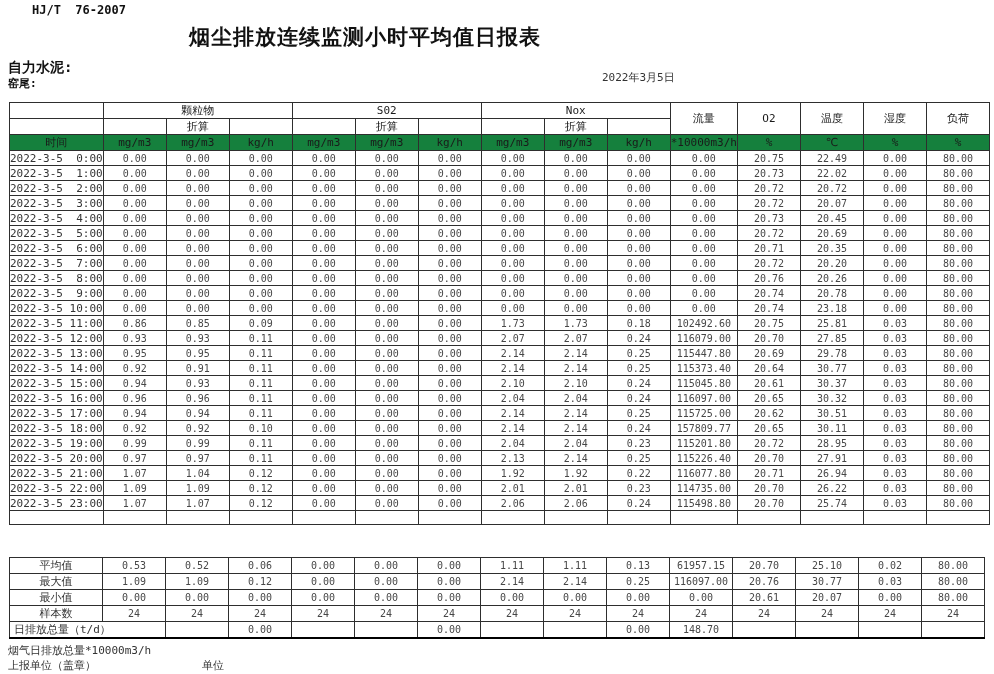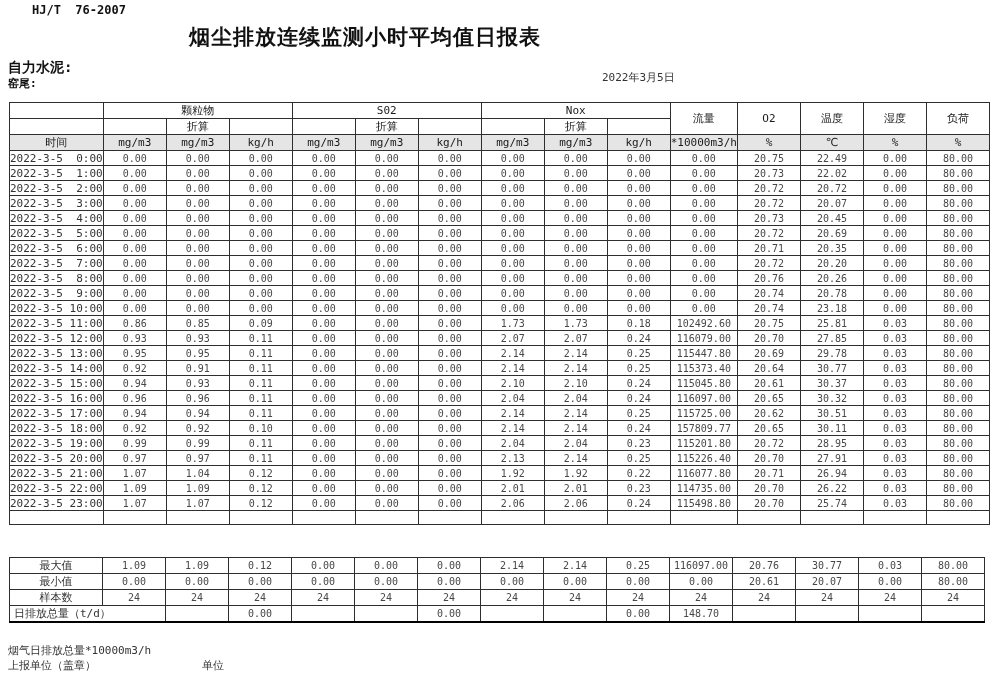--- a/index.html
+++ b/index.html
@@ -12,21 +12,21 @@
   #station{left:8px;top:76px;font-size:11px;font-weight:bold;color:#111;}
   #report-date{left:602px;top:70px;font-size:11px;color:#333;}
   table{border-collapse:collapse;table-layout:fixed;}
   #main-table{position:absolute;left:9px;top:102px;}
   #summary-table{position:absolute;left:9px;top:557px;}
   col.c-time{width:93px;} col.c-std{width:63px;}
   th,td{border:1px solid #2e2e2e;padding:0;margin:0;font-size:10px;font-weight:normal;
         text-align:center;vertical-align:middle;white-space:pre;overflow:hidden;}
   #main-table thead tr{height:16px;}
   #main-table thead th{color:#1a1a1a;font-size:11px;}
-  tr.units-row th{background:#e5e5e5;color:#5e7d62;font-size:10px;}
+  tr.units-row th{background:#15803d;color:#5e7d62;font-size:10px;}
   tbody tr{height:15px;}
   tbody td{color:#474747;}
   td.row-label{color:#333;font-size:11px;}
   tr.empty-row{height:14px;}
   td.label-left{text-align:left;padding-left:4px;font-size:11px;color:#333;}
   tr.total-row td{border-bottom:2px solid #000;height:14px;}
   #footer-line1{left:8px;top:643px;font-size:11px;color:#333;text-align:center;}
   #footer-line2a{left:8px;top:658px;font-size:11px;color:#333;}
   #footer-line2b{left:202px;top:658px;font-size:11px;color:#333;}
 </style>
@@ -543,20 +543,37 @@
         <col class="c-std">
         <col class="c-std">
       <col class="c-std">
         <col class="c-std">
         <col class="c-std">
         <col class="c-std">
         <col class="c-std">
     </colgroup>
     <tbody id="summary-body">
         <tr>
+          <td class="row-label">平均值</td>
+          <td>0.53</td>
+          <td>0.52</td>
+          <td>0.06</td>
+          <td>0.00</td>
+          <td>0.00</td>
+          <td>0.00</td>
+          <td>1.11</td>
+          <td>1.11</td>
+          <td>0.13</td>
+          <td>61957.15</td>
+          <td>20.70</td>
+          <td>25.10</td>
+          <td>0.02</td>
+          <td>80.00</td>
+        </tr>
+        <tr>
           <td class="row-label">最大值</td>
           <td>1.09</td>
           <td>1.09</td>
           <td>0.12</td>
           <td>0.00</td>
           <td>0.00</td>
           <td>0.00</td>
           <td>2.14</td>
           <td>2.14</td>
           <td>0.25</td>

